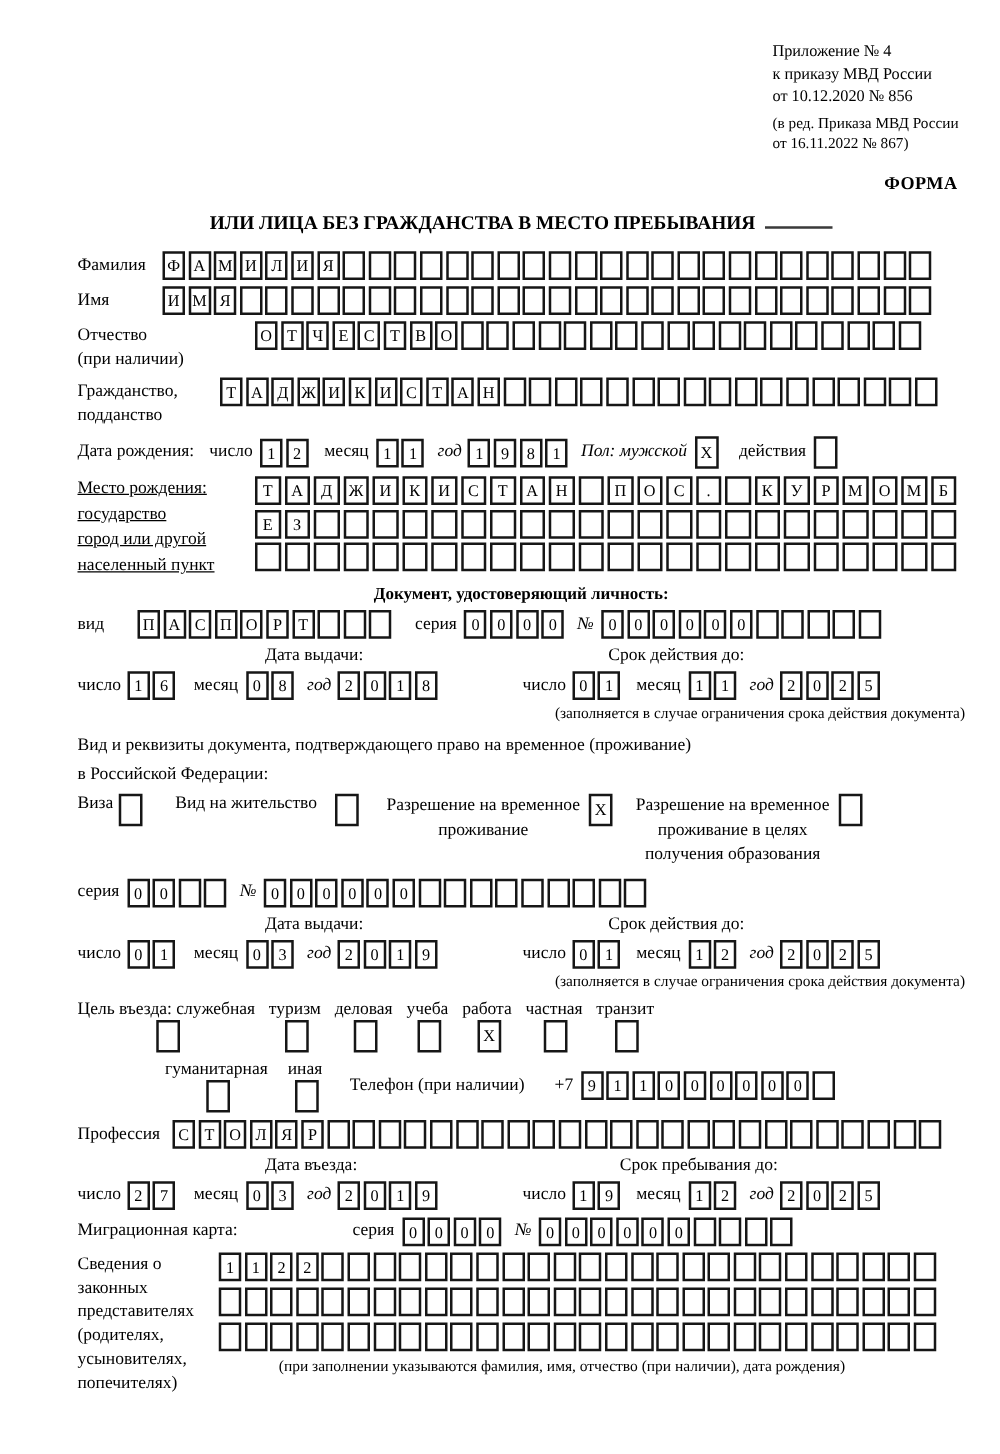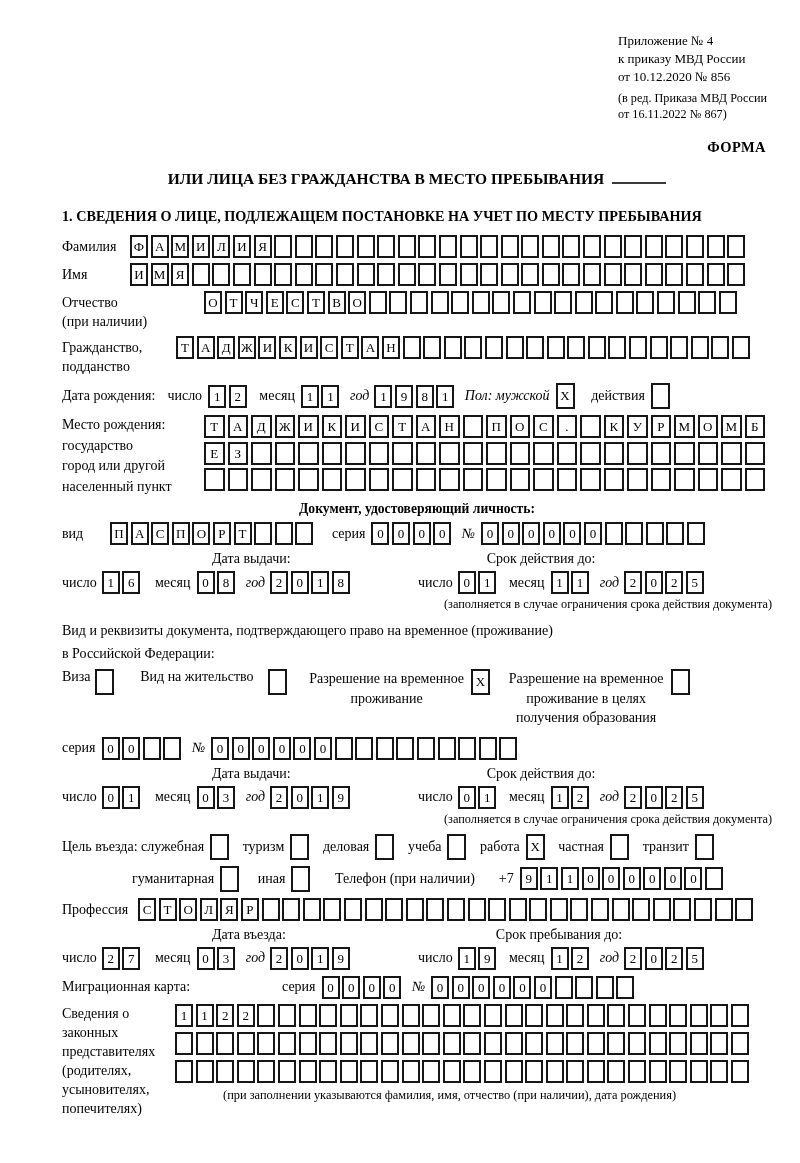--- a/index.html
+++ b/index.html
@@ -20,21 +20,21 @@
   .cells { display: flex; flex: none; }
   .cell { flex: none; width: 18px; height: 23px; border: 2px solid #161616;
           margin-right: 2.6px; text-align: center; font-size: 13px; line-height: 19px; }
   .wide .cell { width: 20.5px; margin-right: 3px; }
   .cb .cell { width: 19px; height: 26px; line-height: 22px; }
 
   .frow { display: flex; align-items: flex-start; margin-top: 5px; }
   .flabel { flex: none; font-size: 14px; line-height: 23px; }
   .w68 { width: 68px; } .w142 { width: 142px; } .w114 { width: 114px; } .w76 { width: 76px; } .w48 { width: 48px; }
   .ml2 { line-height: 19px; padding-top: 2px; }
-  .lab4 div { line-height: 20.5px; }
+  .lab4 div { line-height: 20.5px; text-decoration: underline; }
   .stack > .cells { margin-bottom: 3.5px; }
 
   .inrow { display: flex; align-items: center; font-size: 14px; }
   .lab { flex: none; }
   .mr5 { margin-right: 5px; } .mr6 { margin-right: 6px; }
   .ml8 { margin-left: 8px; font-style: italic; } .ml10 { margin-left: 10px; } .ml12 { margin-left: 12px; } .ml14 { margin-left: 14px; } .ml16 { margin-left: 16px; }
 
   .bd-row { margin-top: 7px; }
   .dochdr { text-align: center; font-weight: bold; font-size: 13.6px; margin-top: 4px; }
   .vid-row { margin-top: 5px; }
@@ -48,21 +48,21 @@
 
   .para { font-size: 14px; margin-top: 8px; line-height: 1.5; }
   .permits { display: flex; align-items: flex-start; margin-top: 5px; font-size: 14px; }
   .pgroup { display: flex; align-items: flex-start; }
   .pgroup .cells { margin-left: 7px; margin-top: 0; }
   .ctext { text-align: center; line-height: 19.5px; }
   .serrow { margin-top: 9px; }
 
   .goalrow { margin-top: 7px; }
   .goalrow .cells, .humrow .cells { margin-left: 6px; }
-  .g { display: flex; align-items: center; margin-right: 11px; }
+  .g { display: flex; align-items: center; margin-right: 11px; flex-direction: column; }
   .humrow { margin-top: 6px; margin-left: 70px; }
 
   .mcrow { margin-top: 6px; }
   .mclabel { width: 156px; flex: none; }
 
   .rep-labels div { line-height: 19px; font-size: 14px; }
   .rep-cells > .cells { margin-bottom: 5px; }
   .repnote { font-size: 12.4px; margin-top: 2px; margin-left: 48px; }
 </style>
 </head>
@@ -81,21 +81,20 @@
   </div>
 
   <div class="forma">ФОРМА</div>
 
   <div class="title">
     <div>
       <span>ИЛИ ЛИЦА БЕЗ ГРАЖДАНСТВА В МЕСТО ПРЕБЫВАНИЯ</span><span class="blank"></span>
     </div>
   </div>
 
-  <div class="sec">1. СВЕДЕНИЯ О ЛИЦЕ, ПОДЛЕЖАЩЕМ ПОСТАНОВКЕ НА УЧЕТ ПО МЕСТУ ПРЕБЫВАНИЯ</div>
 
   <div class="frow" style="margin-top:10px">
     <span class="flabel w68">Фамилия</span>
     <span class="cells">
         <span class="cell">Ф</span>
         <span class="cell">А</span>
         <span class="cell">М</span>
         <span class="cell">И</span>
         <span class="cell">Л</span>
         <span class="cell">И</span>

